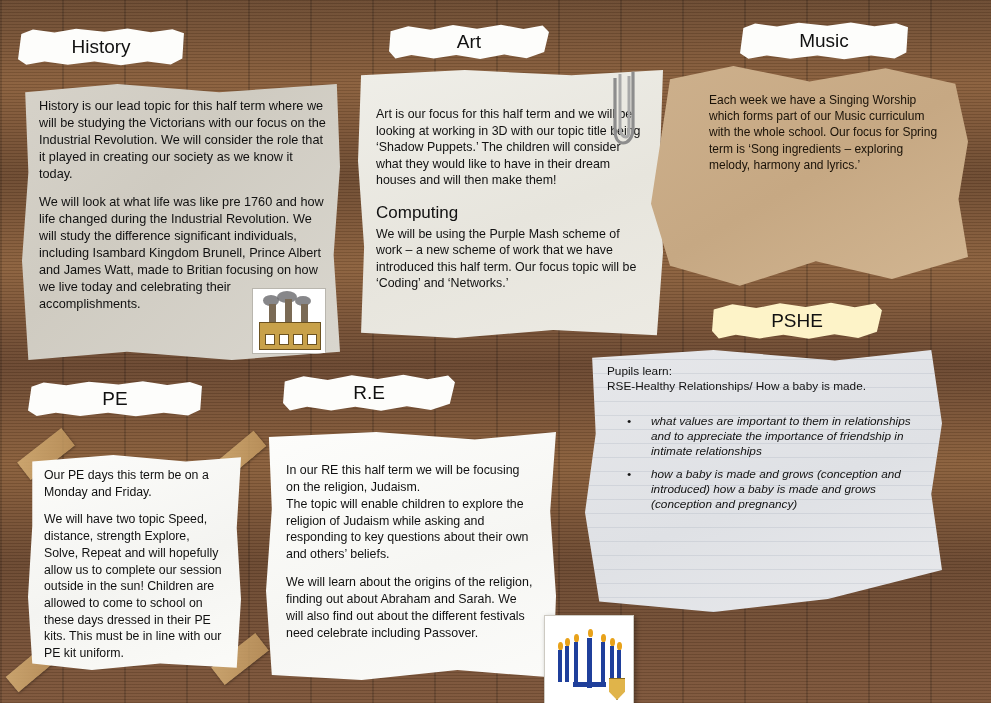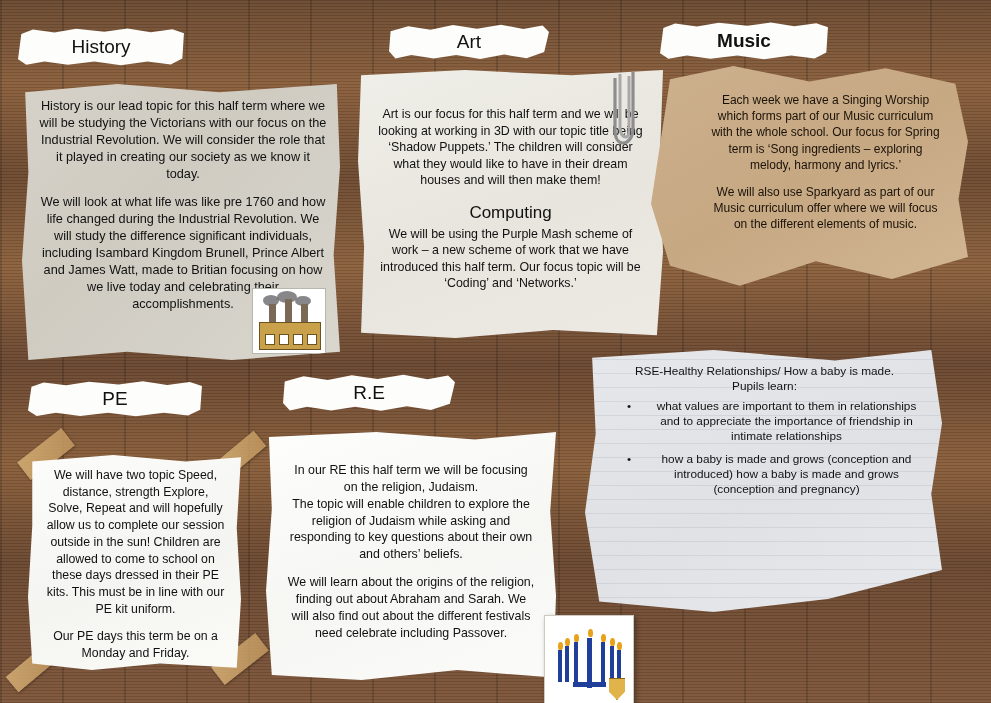--- a/index.html
+++ b/index.html
@@ -4,21 +4,21 @@
 <style>
   html,body{margin:0;padding:0;}
   body{
     width:991px;height:703px;overflow:hidden;position:relative;
     font-family:"Liberation Sans", sans-serif;
     background:
       repeating-linear-gradient(0deg, rgba(0,0,0,0.10) 0px, rgba(0,0,0,0.10) 1px, rgba(255,255,255,0.03) 1px, rgba(255,255,255,0.03) 3px),
       repeating-linear-gradient(90deg, rgba(0,0,0,0.16) 0px, rgba(0,0,0,0.16) 2px, rgba(255,255,255,0.0) 2px, rgba(255,255,255,0.0) 62px),
       linear-gradient(180deg,#6b4a31 0%,#8a5f3c 12%,#6d4a30 25%,#8c613d 38%,#6a4730 52%,#8a5f3b 66%,#6b4830 80%,#7e563a 100%);
   }
-  .board{position:absolute;inset:0;text-align:center;}
+  .board{position:absolute;inset:0;}
 
   
   .card{position:absolute;box-sizing:border-box;}
   .paper{
     background:#d8d5cd;
     box-shadow:2px 3px 7px rgba(0,0,0,.45);
   }
   .txt{font-size:12.6px;line-height:1.32;color:#111;}
   .txt p{margin:0 0 11px 0;}
   .txt p:last-child{margin-bottom:0;}
@@ -65,21 +65,21 @@
   #music-card .txt{font-size:12px;line-height:1.35;color:#1a1208;}
 
   
   #pshe-card{left:585px;top:350px;width:357px;height:262px;padding:14px 20px 10px 22px;
     background:
       repeating-linear-gradient(0deg, rgba(150,160,175,.22) 0px, rgba(150,160,175,.22) 1px, rgba(0,0,0,0) 1px, rgba(0,0,0,0) 14px),
       linear-gradient(160deg,#e6e7ea,#dfe1e5 55%,#e8e9ec);
     clip-path:polygon(2% 3%,36% 0,70% 4%,97% 0,100% 28%,97% 55%,100% 84%,68% 95%,36% 100%,4% 96%,0 62%,3% 32%);
     box-shadow:3px 4px 9px rgba(0,0,0,.45);}
   #pshe-card .txt{font-size:11.8px;line-height:1.3;}
-  #pshe-card ul{margin:4px 0 0 0;padding-left:20px;list-style:none;}
+  #pshe-card ul{margin:19px 0 0 0;padding-left:20px;list-style:none;font-style:italic;}
   #pshe-card li{position:relative;margin:0 0 7px 24px;}
   #pshe-card li:before{content:"•";position:absolute;left:-24px;top:0;}
 
   
   #pe-card{left:28px;top:455px;width:213px;height:215px;padding:12px 14px 10px 16px;
     background:linear-gradient(160deg,#fcfcfa,#f4f4f1 55%,#fbfbf8);
     clip-path:polygon(2% 3%,40% 0,74% 3%,100% 1%,98% 34%,100% 67%,98% 99%,62% 97%,30% 100%,2% 97%,0 66%,2% 33%);
     box-shadow:3px 4px 8px rgba(0,0,0,.45);}
   #pe-card .txt{font-size:12.3px;line-height:1.36;}
 
@@ -143,56 +143,58 @@
     </svg>
     <div class="txt">
       <p>Art is our focus for this half term and we will be looking at working in 3D with our topic title being ‘Shadow Puppets.’ The children will consider what they would like to have in their dream houses and will then make them!</p>
     </div>
     <div class="sub-head">Computing</div>
     <div class="txt">
       <p>We will be using the Purple Mash scheme of work – a new scheme of work that we have introduced this half term. Our focus topic will be ‘Coding’ and ‘Networks.’</p>
     </div>
   </div>
 
-  <div class="label h1" style="left:660px;top:22px;width:168px;height:38px;font-weight:bold;">
+  <div class="label h1" style="left:740px;top:22px;width:168px;height:38px;">
     <span>Music</span>
   </div>
 
   <div class="card" id="music-card">
     <div class="txt">
       <p>Each week we have a Singing Worship which forms part of our Music curriculum with the whole school. Our focus for Spring term is ‘Song ingredients – exploring melody, harmony and lyrics.’</p>
-      <p>We will also use Sparkyard as part of our Music curriculum offer where we will focus on the different elements of music.</p>
-    </div>
-  </div>
-
+    </div>
+  </div>
+
+  <div class="label h2" style="left:712px;top:302px;width:170px;height:38px;background:#fdf3c8;">
+    <span>PSHE</span>
+  </div>
 
   <div class="card" id="pshe-card">
     <div class="txt">
+      <div>Pupils learn:</div>
       <div>RSE-Healthy Relationships/ How a baby is made.</div>
-      <div>Pupils learn:</div>
       <ul>
         <li>what values are important to them in relationships and to appreciate the importance of friendship in intimate relationships</li>
         <li>how a baby is made and grows (conception and introduced) how a baby is made and grows (conception and pregnancy)</li>
       </ul>
     </div>
   </div>
 
   <div class="label h1" style="left:28px;top:381px;width:174px;height:36px;">
     <span>PE</span>
   </div>
 
   <div class="tape" style="left:18px;top:443px;width:56px;height:22px;transform:rotate(-38deg);"></div>
   <div class="tape" style="left:212px;top:648px;width:56px;height:22px;transform:rotate(-38deg);"></div>
   <div class="tape" style="left:6px;top:658px;width:52px;height:20px;transform:rotate(-40deg);"></div>
   <div class="tape" style="left:214px;top:445px;width:52px;height:20px;transform:rotate(-40deg);"></div>
 
   <div class="card" id="pe-card">
     <div class="txt">
+      <p>Our PE days this term be on a Monday and Friday.</p>
       <p>We will have two topic Speed, distance, strength Explore, Solve, Repeat and will hopefully allow us to complete our session outside in the sun! Children are allowed to come to school on these days dressed in their PE kits. This must be in line with our PE kit uniform.</p>
-      <p>Our PE days this term be on a Monday and Friday.</p>
     </div>
   </div>
 
   <div class="label h2" style="left:283px;top:374px;width:172px;height:38px;">
     <span>R.E</span>
   </div>
 
   <div class="card" id="re-card">
     <div class="txt">
       <p style="margin-bottom:0">In our RE this half term we will be focusing on the religion, Judaism.</p>

